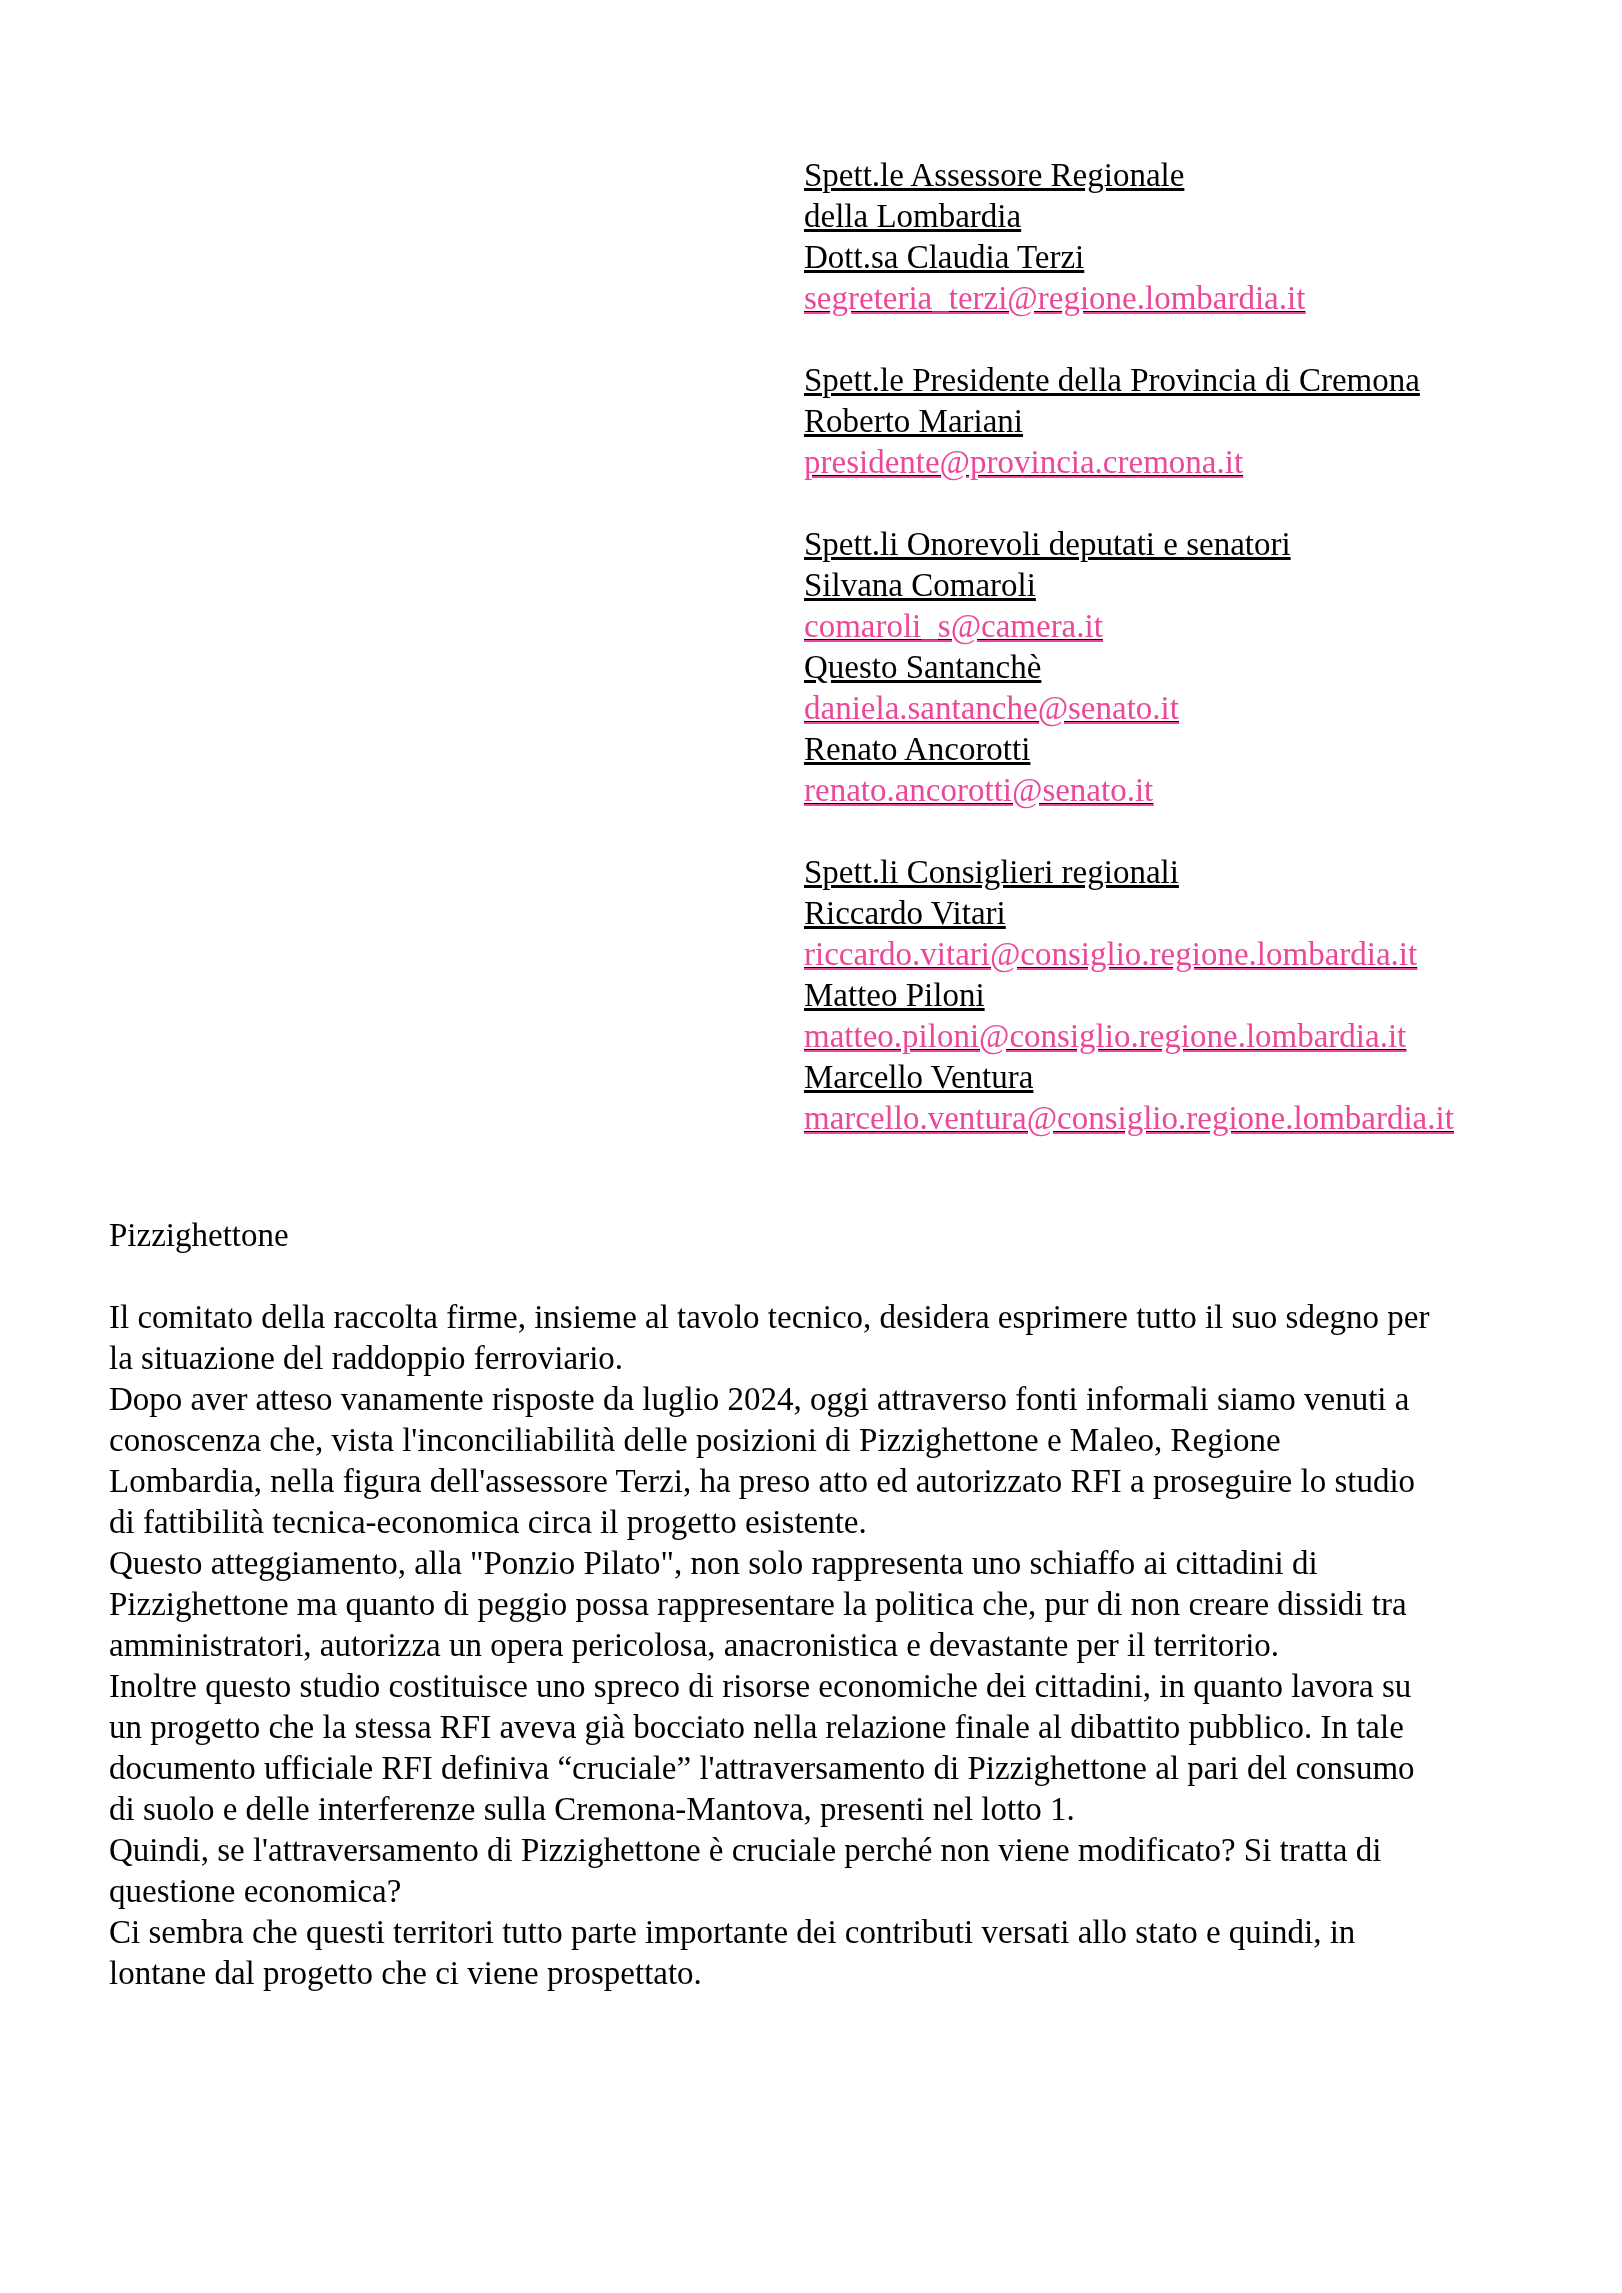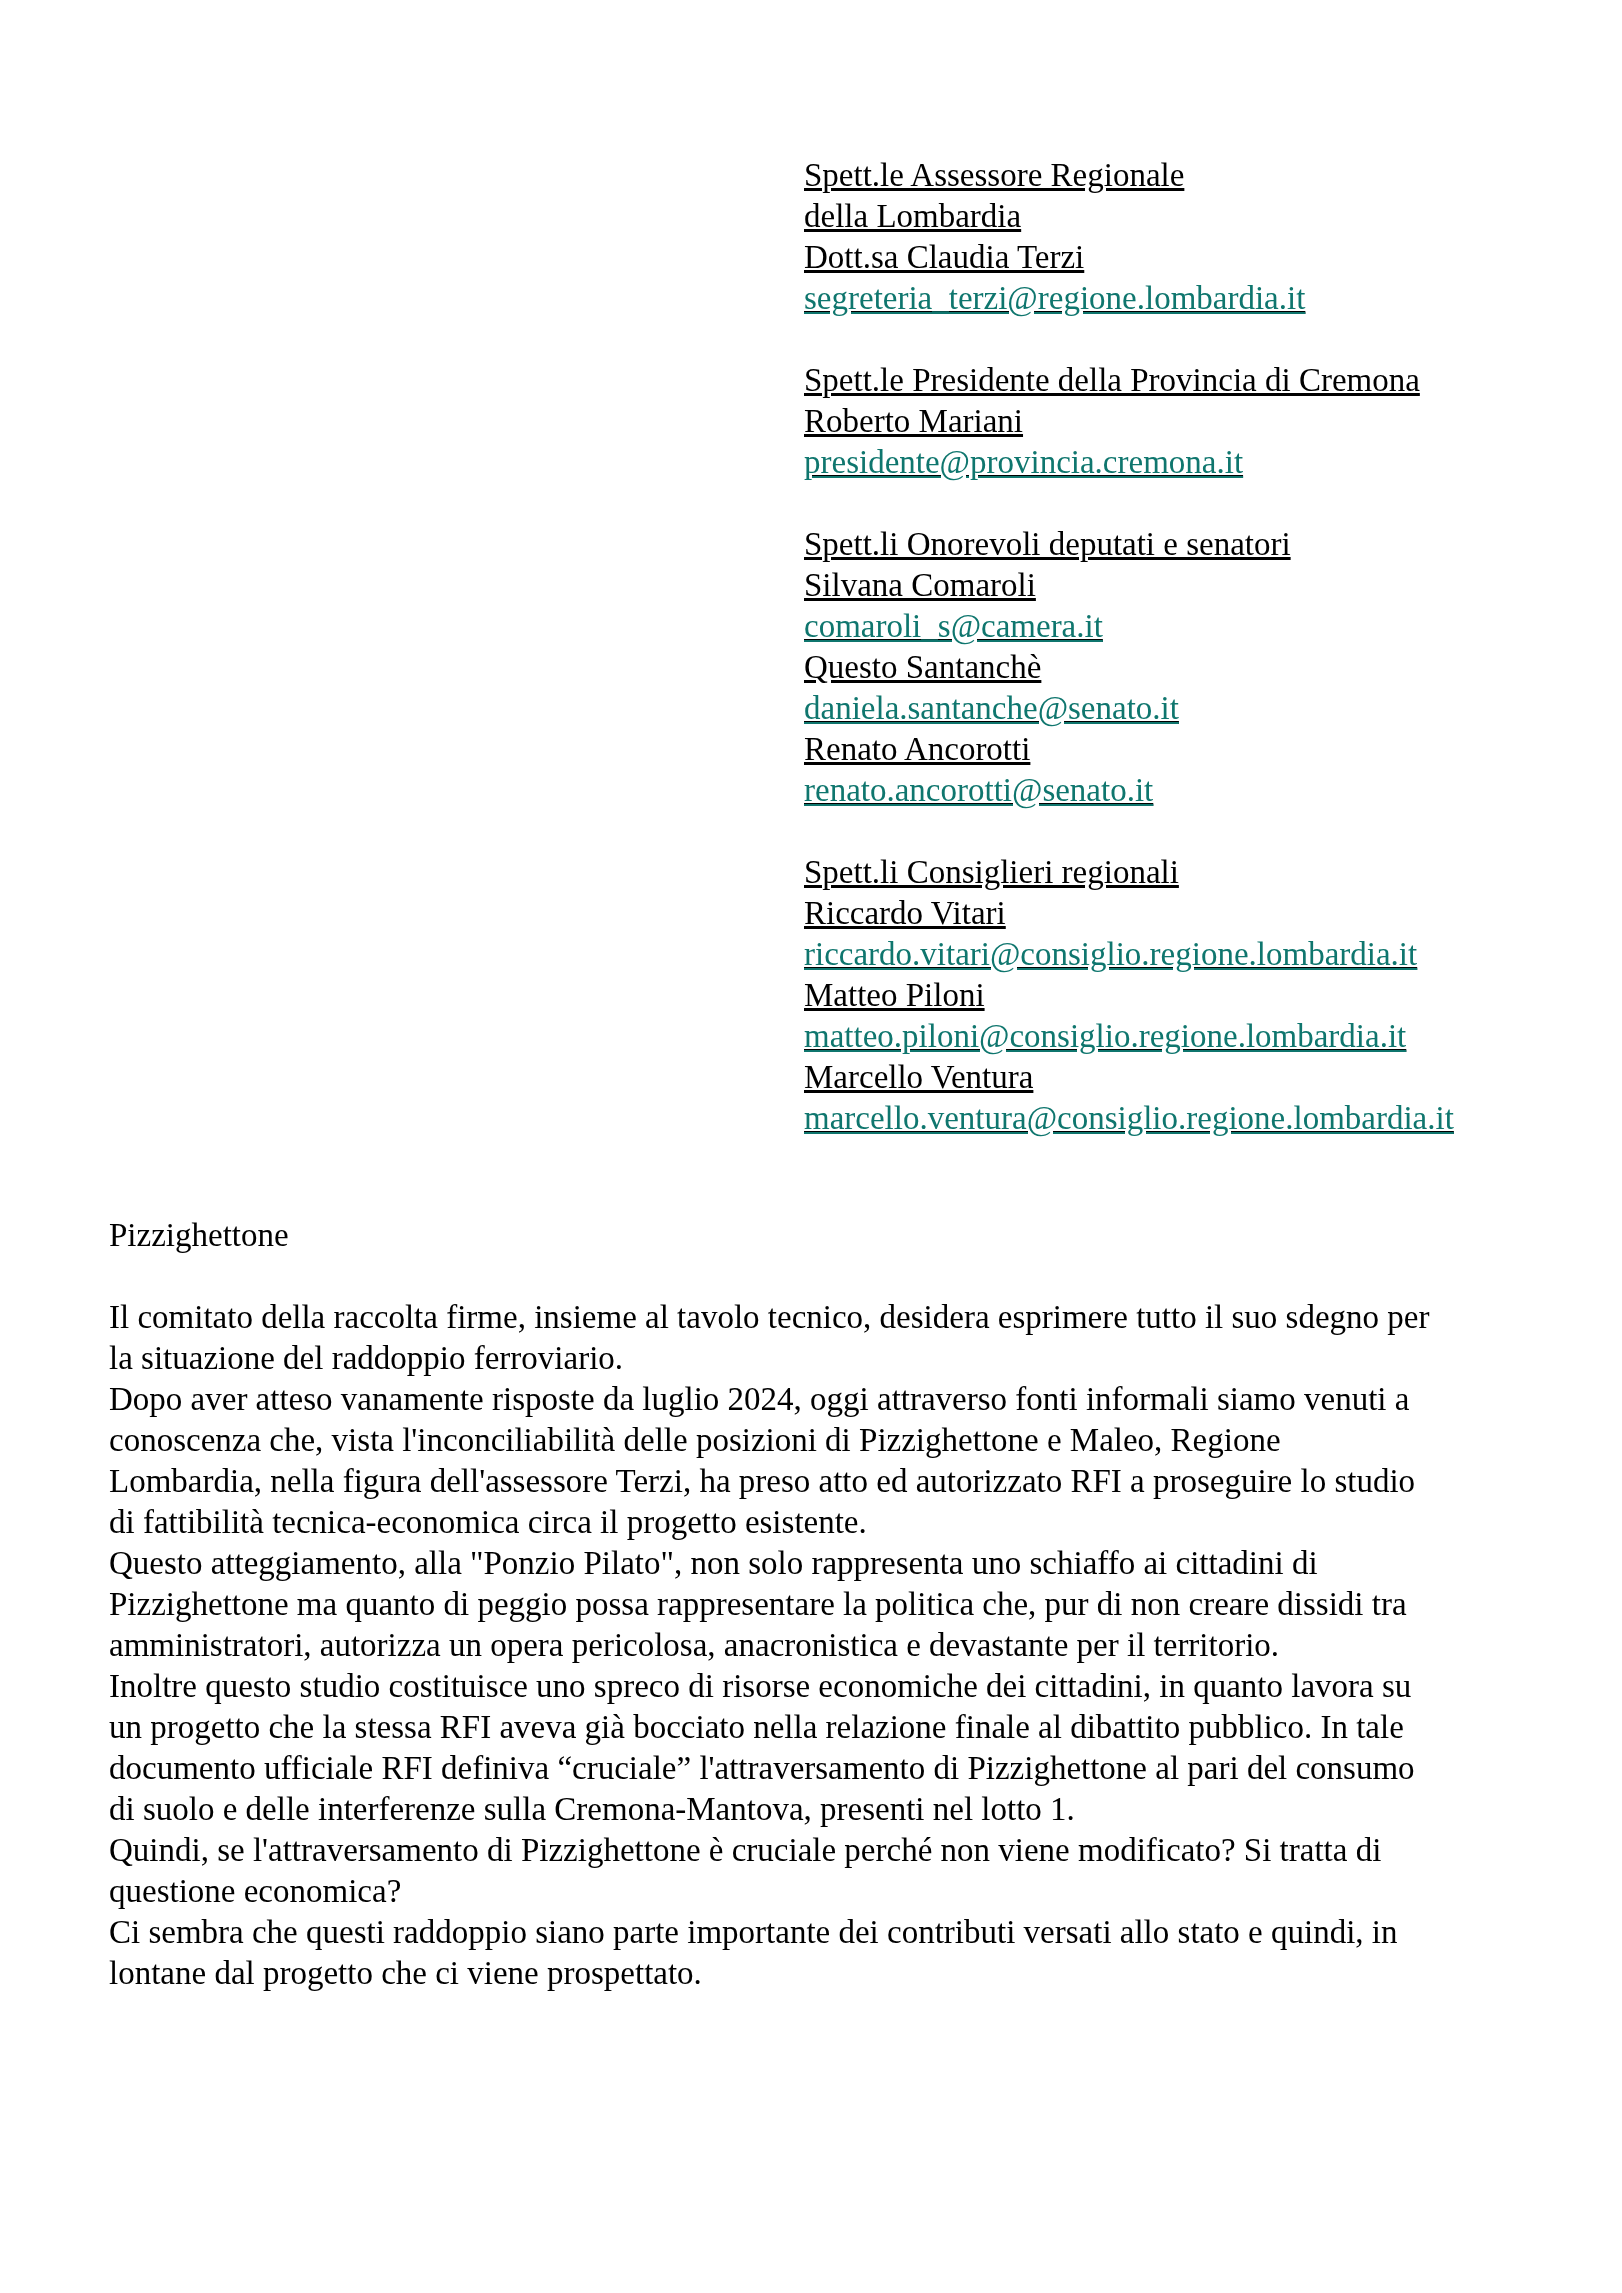--- a/index.html
+++ b/index.html
@@ -1,21 +1,21 @@
 <!DOCTYPE html>
 <html><head>
 <meta charset="utf-8">
 <style>
   html, body { margin: 0; padding: 0; background: #ffffff; }
   body { width: 1622px; height: 2294px; position: relative; overflow: hidden;
          font-family: "Liberation Serif", serif; font-size: 33px; line-height: 41px; color: #000000; }
   .recipients { position: absolute; left: 804px; top: 155px; width: 784px; text-decoration: underline; }
   .body { position: absolute; left: 109px; top: 1215px; width: 1431px; }
   .line { display: block; white-space: pre; height: 41px; }
-  a.email { color: #0f766e; text-decoration: underline; text-decoration-thickness: 2px; text-underline-offset: 2.9px; }
+  a.email { color: #ec4899; text-decoration: underline; text-decoration-thickness: 2px; text-underline-offset: 2.9px; }
 </style>
 </head>
 <body>
 
 <div class="recipients">
 
   <span class="line">Spett.le Assessore Regionale</span>
   <span class="line">della Lombardia</span>
   <span class="line">Dott.sa Claudia Terzi</span>
   <span class="line"><a class="email">segreteria_terzi@regione.lombardia.it</a></span>
@@ -58,17 +58,17 @@
     <span class="line">di fattibilità tecnica-economica circa il progetto esistente.</span>
     <span class="line">Questo atteggiamento, alla "Ponzio Pilato", non solo rappresenta uno schiaffo ai cittadini di</span>
     <span class="line">Pizzighettone ma quanto di peggio possa rappresentare la politica che, pur di non creare dissidi tra</span>
     <span class="line">amministratori, autorizza un opera pericolosa, anacronistica e devastante per il territorio.</span>
     <span class="line">Inoltre questo studio costituisce uno spreco di risorse economiche dei cittadini, in quanto lavora su</span>
     <span class="line">un progetto che la stessa RFI aveva già bocciato nella relazione finale al dibattito pubblico. In tale</span>
     <span class="line">documento ufficiale RFI definiva “cruciale” l'attraversamento di Pizzighettone al pari del consumo</span>
     <span class="line">di suolo e delle interferenze sulla Cremona-Mantova, presenti nel lotto 1.</span>
     <span class="line">Quindi, se l'attraversamento di Pizzighettone è cruciale perché non viene modificato? Si tratta di</span>
     <span class="line">questione economica?</span>
-    <span class="line">Ci sembra che questi raddoppio siano parte importante dei contributi versati allo stato e quindi, in</span>
+    <span class="line">Ci sembra che questi territori tutto parte importante dei contributi versati allo stato e quindi, in</span>
     <span class="line">lontane dal progetto che ci viene prospettato.</span>
   </div>
 </div>
 
 
 </body></html>

